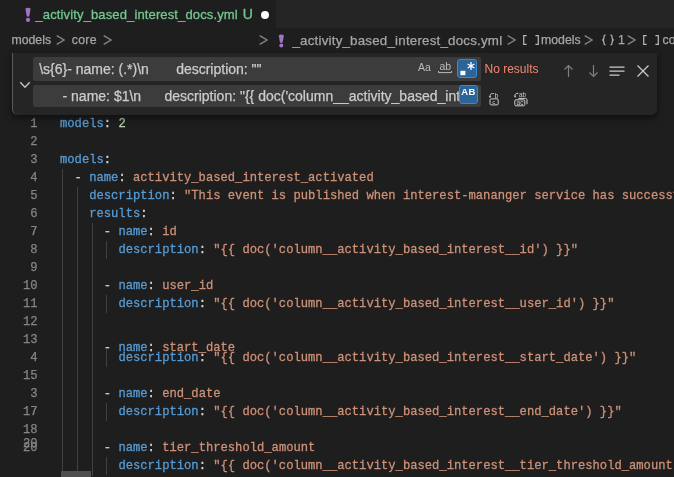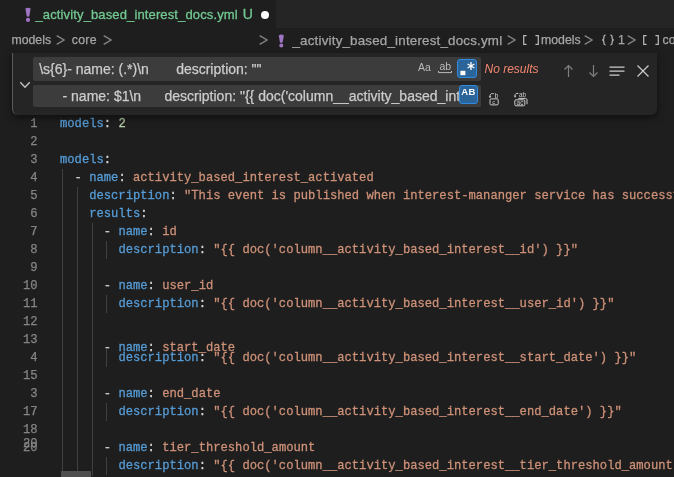--- a/index.html
+++ b/index.html
@@ -25,21 +25,21 @@
   .guide { position:absolute; width:1px; background:#404040; }
   #hthumb { left:61px; top:471px; width:30px; height:6px; background:#4f4f4f; }
   
   #fw { left:11.5px; top:53px; width:645.5px; height:61.5px; background:#252526; border-left:1.5px solid #5a5a5a; border-radius:0 0 6px 6px; box-shadow:0 3px 7px rgba(0,0,0,0.5); }
   .finput { position:absolute; left:20.7px; width:447.5px; background:#3c3c3c; border-radius:2px; color:#cccccc; font-size:14px; display:flex; align-items:center; white-space:pre; }
   #fsearch { top:3.5px; height:24px; }
   #freplace { top:31.5px; height:22.5px; }
   .ftext { padding-left:6px; overflow:hidden; flex:1; -webkit-text-stroke:0.25px currentColor; }
   .opt { display:flex; align-items:flex-start; justify-content:center; width:20px; height:19px; border-radius:3px; flex:none; color:#cccccc; }
   .opt.on { background:#2a6498; border:1px solid #2f8ce0; color:#ffffff; }
-  #noresults { position:absolute; left:472px; top:3.5px; height:24px; display:flex; align-items:center; color:#f48771; font-size:12px; white-space:nowrap;font-style:italic; }
+  #noresults { position:absolute; left:472px; top:3.5px; height:24px; display:flex; align-items:center; color:#f48771; font-size:12px; white-space:nowrap; }
   .icobtn { position:absolute; display:flex; align-items:center; justify-content:center; width:20px; height:20px; }
 </style>
 </head>
 <body>
 
 <div class="abs" id="tabbar"></div>
 <div class="abs" id="tab">
   <svg style="margin-left:24px" width="8" height="16" viewBox="0 0 8 16">
       <path d="M1.4 2.6 Q4 0.8 6.6 2.6 L5.3 10.3 Q4 11 2.7 10.3 Z" fill="#a074c4"></path>
       <circle cx="4" cy="13.9" r="2.1" fill="#a074c4"></circle>

